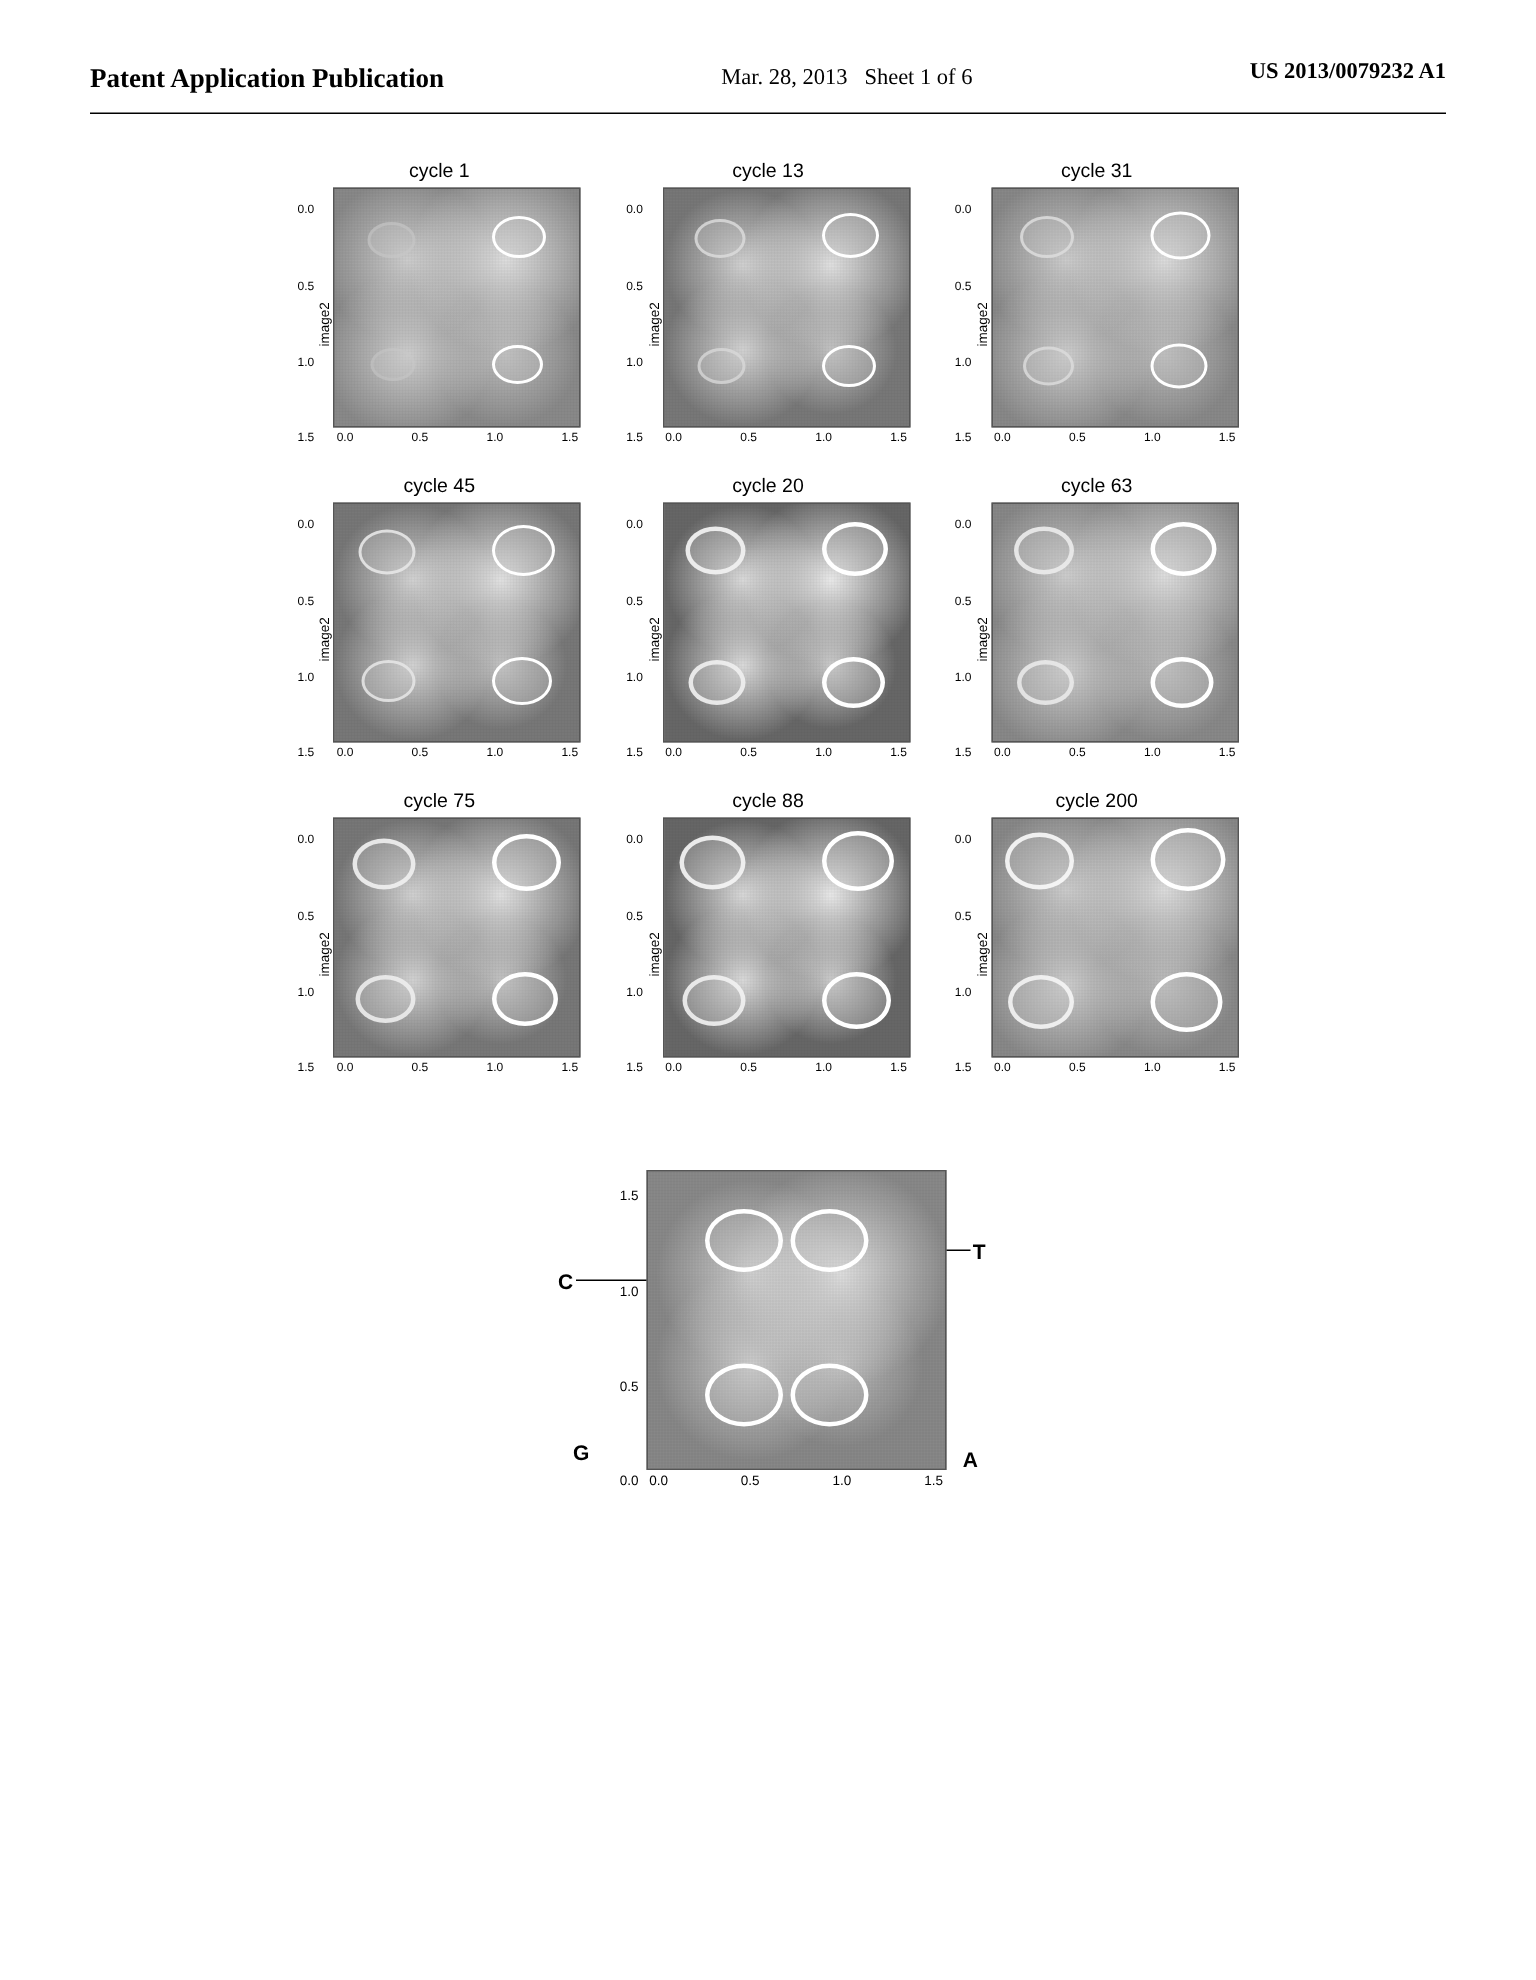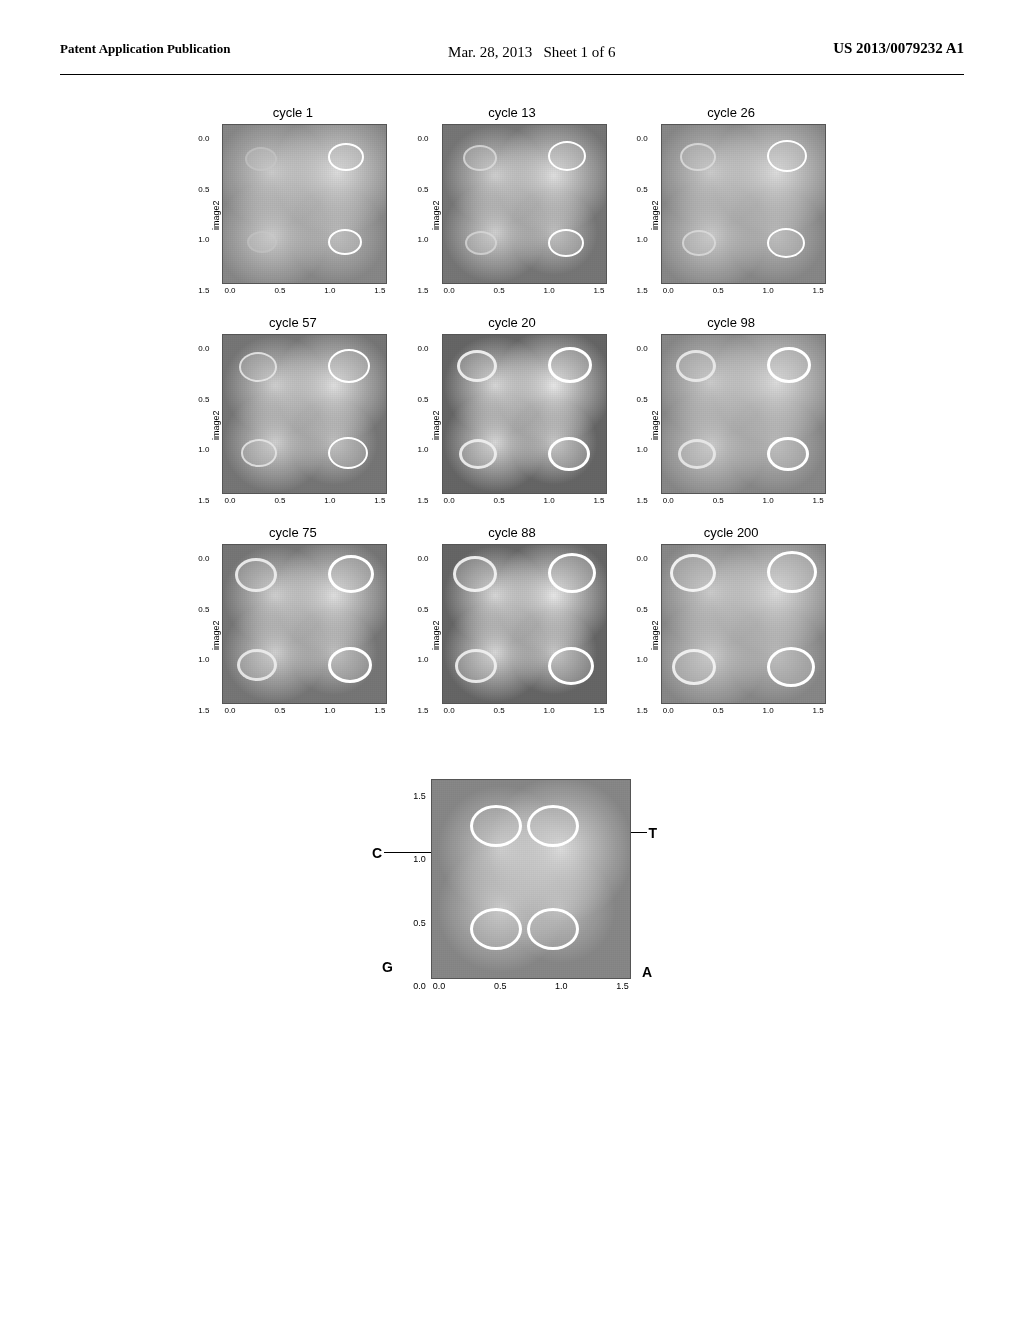--- a/index.html
+++ b/index.html
@@ -19,21 +19,21 @@
     }
     .header {
       display: flex;
       justify-content: space-between;
       align-items: flex-start;
       margin-bottom: 30px;
       border-bottom: 1px solid #000;
       padding-bottom: 10px;
     }
     .header-left {
-      font-size: 13px;
+      font-size: 18px;
       font-weight: bold;
       line-height: 1.4;
       max-width: 320px;
     }
     .header-center {
       font-size: 15px;
       line-height: 1.6;
     }
     .header-right {
       font-size: 15px;
@@ -253,21 +253,21 @@
               <span class="x-tick">0.5</span>
               <span class="x-tick">1.0</span>
               <span class="x-tick">1.5</span>
             </div>
           </div>
         </div>
       </div>
     </div>
 
     <div class="plot-container">
-      <div class="plot-label">cycle 26</div>
+      <div class="plot-label">cycle 31</div>
       <div class="plot-wrap">
         <div class="y-ticks">
           <div class="y-tick">1.5</div>
           <div class="y-tick">1.0</div>
           <div class="y-tick">0.5</div>
           <div class="y-tick">0.0</div>
         </div>
         <div style="display:flex;flex-direction:column;">
           <div style="writing-mode:vertical-rl;transform:rotate(180deg);font-size:9px;font-family:Arial;text-align:center;height:160px;display:flex;align-items:center;justify-content:center;margin-right:1px;">image2</div>
         </div>
@@ -288,21 +288,21 @@
             </div>
           </div>
         </div>
       </div>
     </div>
   </div>
 
   <div class="grid-row">
 
     <div class="plot-container">
-      <div class="plot-label">cycle 57</div>
+      <div class="plot-label">cycle 45</div>
       <div class="plot-wrap">
         <div class="y-ticks">
           <div class="y-tick">1.5</div>
           <div class="y-tick">1.0</div>
           <div class="y-tick">0.5</div>
           <div class="y-tick">0.0</div>
         </div>
         <div style="display:flex;flex-direction:column;">
           <div style="writing-mode:vertical-rl;transform:rotate(180deg);font-size:9px;font-family:Arial;text-align:center;height:160px;display:flex;align-items:center;justify-content:center;margin-right:1px;">image2</div>
         </div>
@@ -352,21 +352,21 @@
               <span class="x-tick">0.5</span>
               <span class="x-tick">1.0</span>
               <span class="x-tick">1.5</span>
             </div>
           </div>
         </div>
       </div>
     </div>
 
     <div class="plot-container">
-      <div class="plot-label">cycle 98</div>
+      <div class="plot-label">cycle 63</div>
       <div class="plot-wrap">
         <div class="y-ticks">
           <div class="y-tick">1.5</div>
           <div class="y-tick">1.0</div>
           <div class="y-tick">0.5</div>
           <div class="y-tick">0.0</div>
         </div>
         <div style="display:flex;flex-direction:column;">
           <div style="writing-mode:vertical-rl;transform:rotate(180deg);font-size:9px;font-family:Arial;text-align:center;height:160px;display:flex;align-items:center;justify-content:center;margin-right:1px;">image2</div>
         </div>

